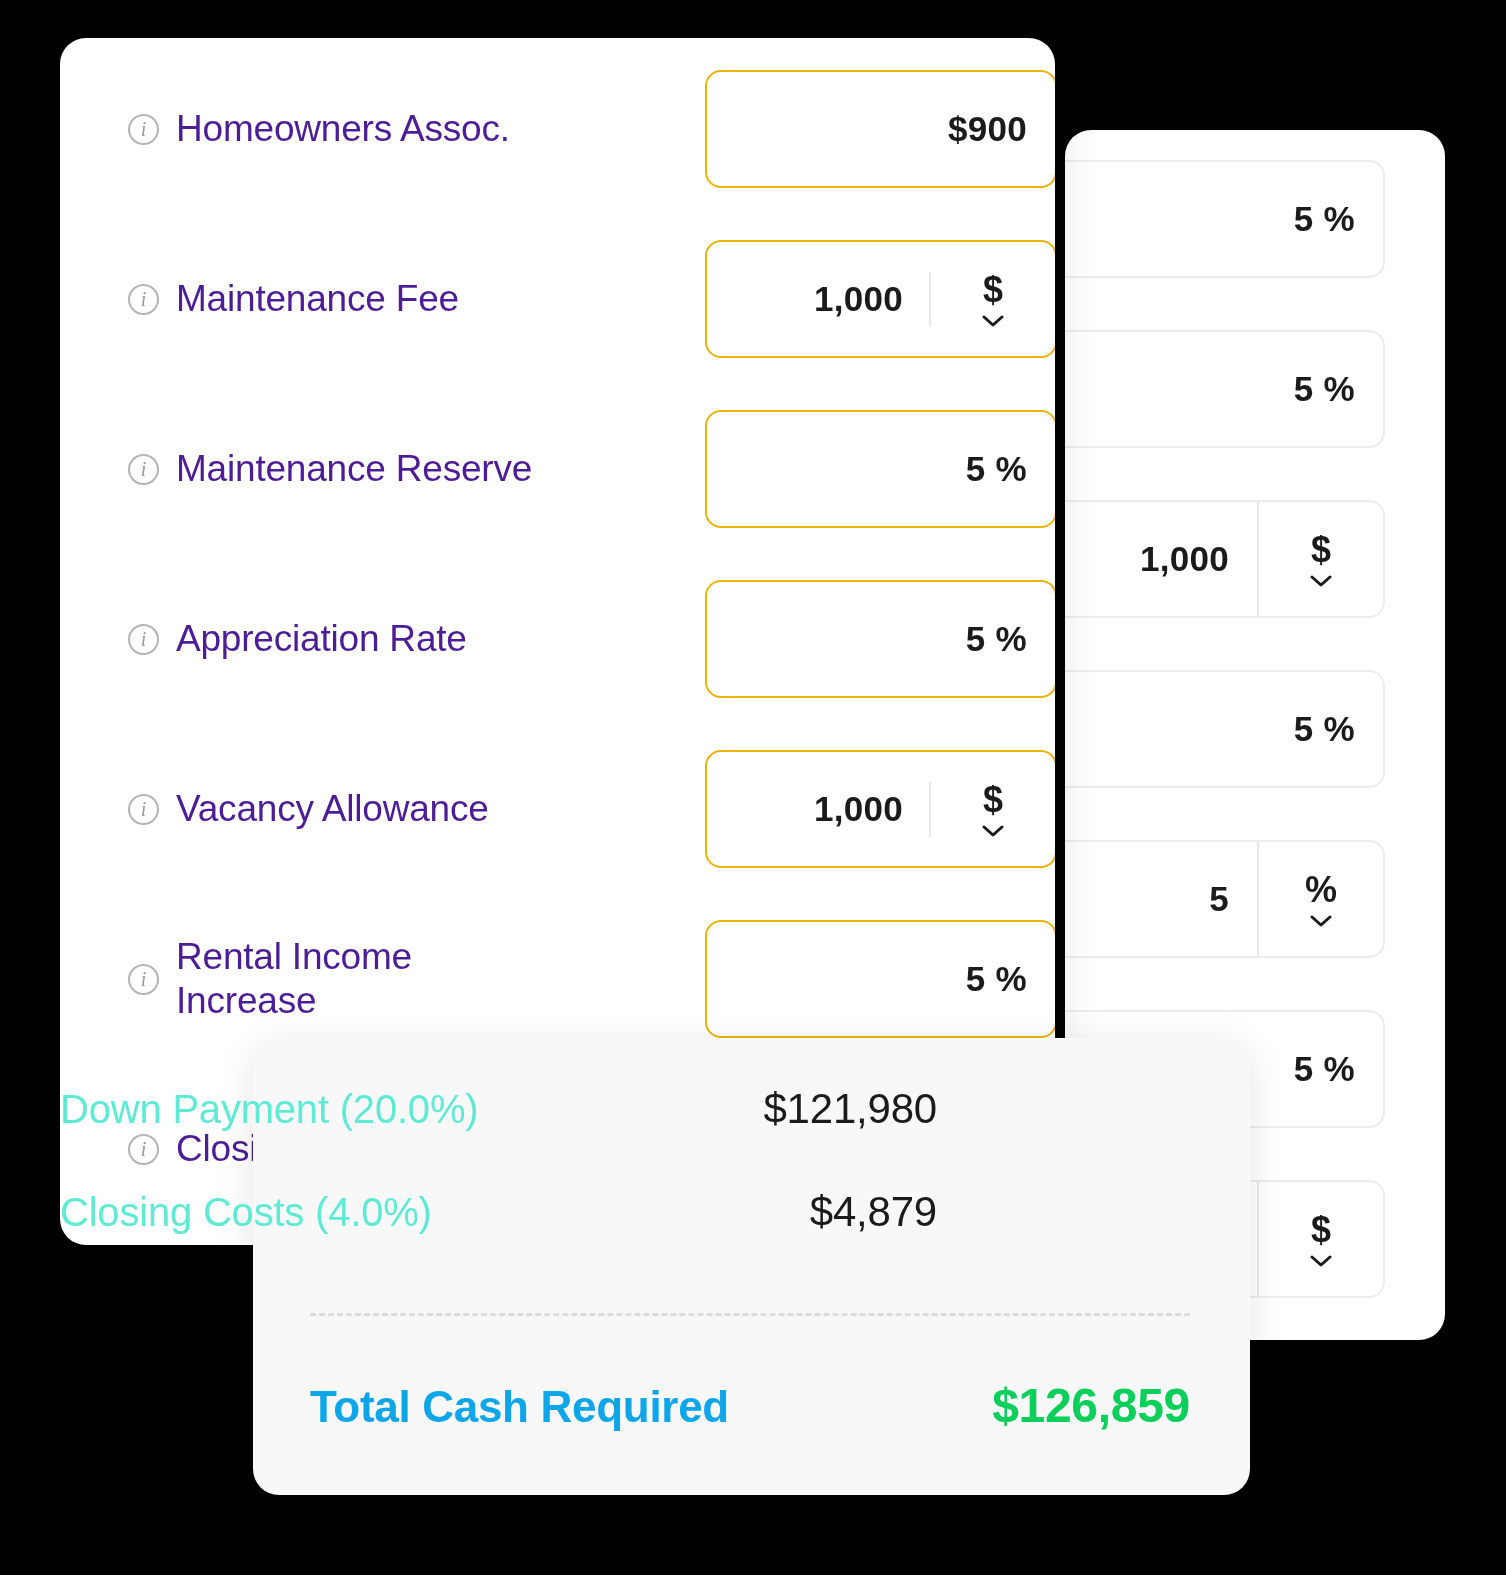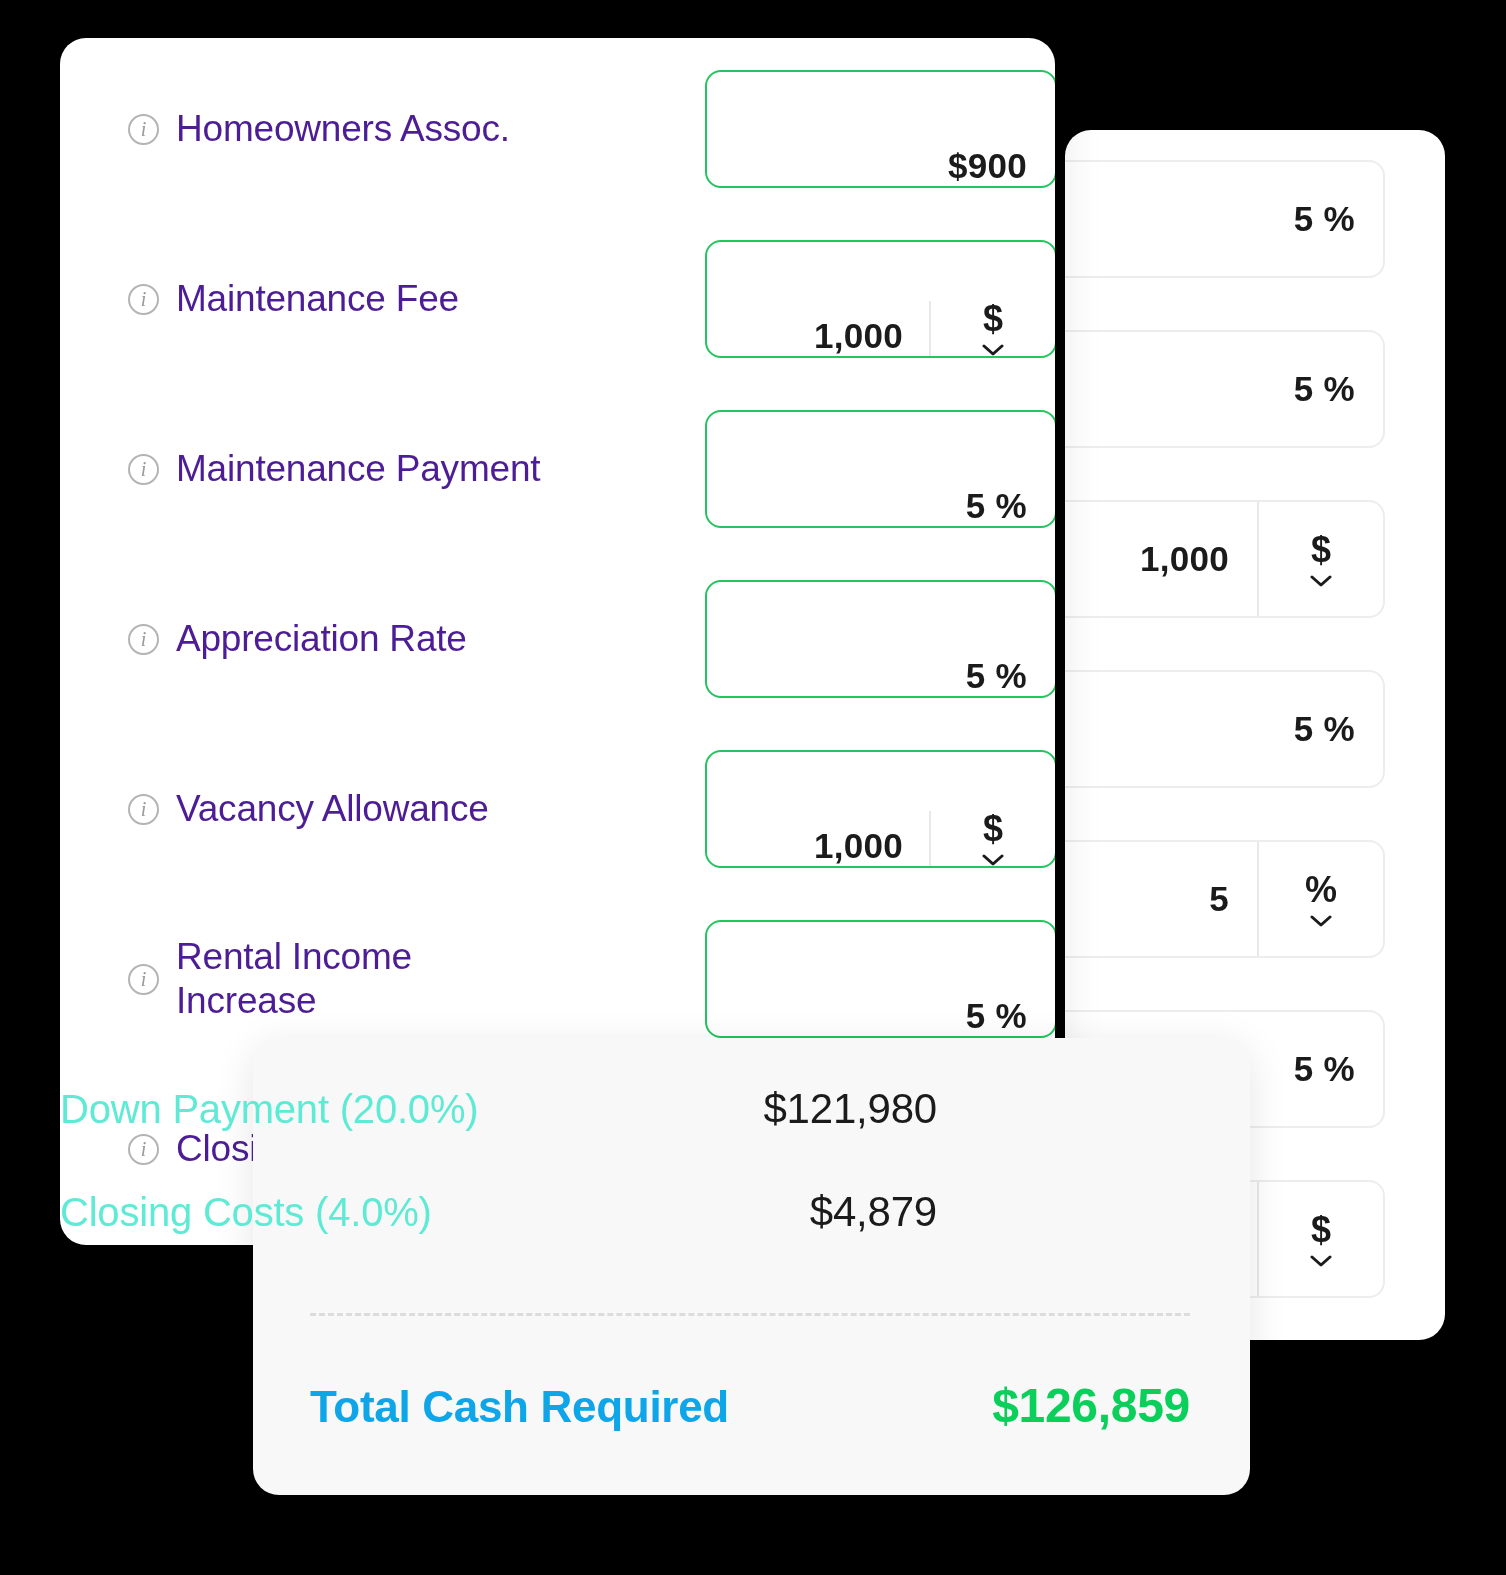--- a/index.html
+++ b/index.html
@@ -90,25 +90,25 @@
     white-space: pre-line;
   }
 
   
   .field {
     position: absolute;
     left: 645px;
     top: 26px;
     width: 352px;
     height: 118px;
-    border: 2px solid #22c55e;
+    border: 2px solid #eab308;
     border-radius: 16px;
     background: #ffffff;
     display: flex;
-    align-items: flex-end;
+    align-items: center;
   }
   .field-value {
     flex: 1 1 auto;
     display: flex;
     align-items: center;
     justify-content: flex-end;
     padding-right: 28px;
     font-size: 35px;
     font-weight: bold;
     color: #1b1b1b;
@@ -286,21 +286,21 @@
                 <path d="M2 2 L11 10 L20 2" fill="none" stroke="#1b1b1b" stroke-width="3" stroke-linecap="round" stroke-linejoin="round"></path>
               </svg>
           </span>
         </div>
       </div>
     </div>
 
     <div class="row" style="top:346px;">
       <div class="row-label">
         <span class="info-icon">i</span>
-        <span class="label-text">Maintenance Payment</span>
+        <span class="label-text">Maintenance Reserve</span>
       </div>
       <div class="field">
         <div class="field-value">5 %</div>
       </div>
     </div>
 
     <div class="row" style="top:516px;">
       <div class="row-label">
         <span class="info-icon">i</span>
         <span class="label-text">Appreciation Rate</span>

